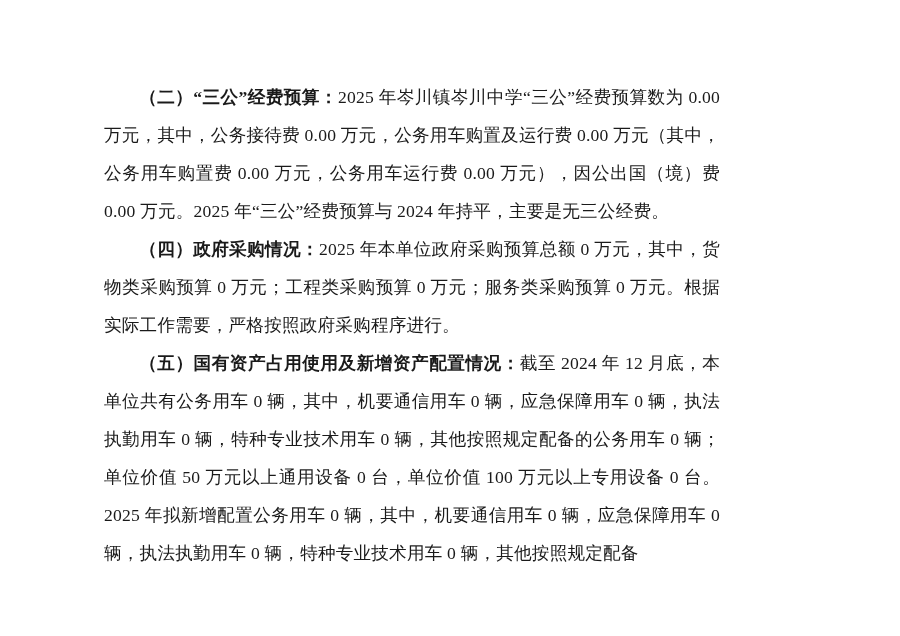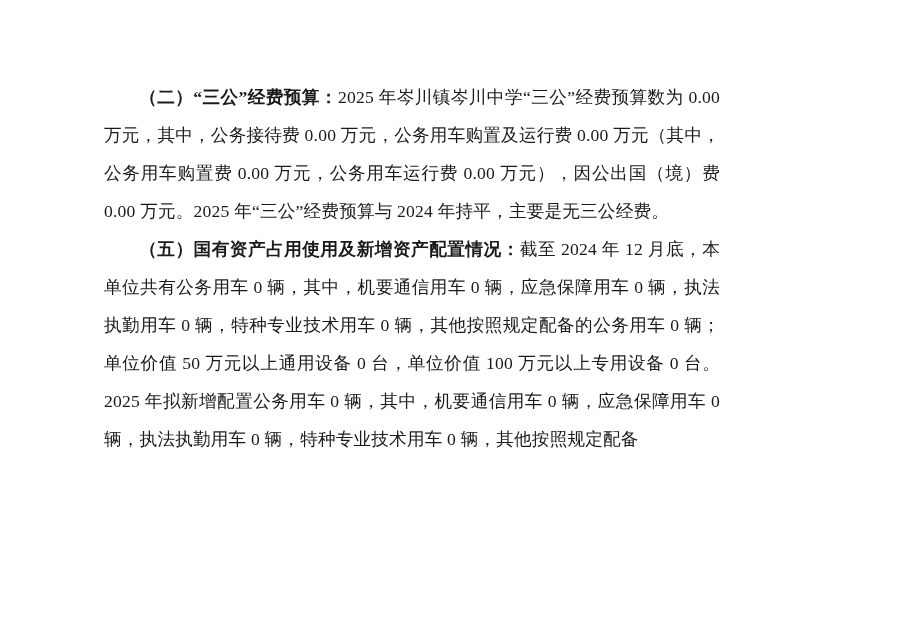--- a/index.html
+++ b/index.html
@@ -47,19 +47,22 @@
 <body>
 
 <div class="page">
   <div class="doc-body">
 
     <p class="para">
       <span class="lead">（二）“三公”经费预算：</span><span class="txt">2025 年岑川镇岑川中学“三公”经费预算数为 0.00 万元，其中，公务接待费 0.00 万元，公务用车购置及运行费 0.00 万元（其中，公务用车购置费 0.00 万元，公务用车运行费 0.00 万元），因公出国（境）费 0.00 万元。2025 年“三公”经费预算与 2024 年持平，主要是无三公经费。</span>
     </p>
 
 
+    <p class="para">
+      <span class="lead">（四）政府采购情况：</span><span class="txt">2025 年本单位政府采购预算总额 0 万元，其中，货物类采购预算 0 万元；工程类采购预算 0 万元；服务类采购预算 0 万元。根据实际工作需要，严格按照政府采购程序进行。</span>
+    </p>
 
     <p class="para">
       <span class="lead">（五）国有资产占用使用及新增资产配置情况：</span><span class="txt">截至 2024 年 12 月底，本单位共有公务用车 0 辆，其中，机要通信用车 0 辆，应急保障用车 0 辆，执法执勤用车 0 辆，特种专业技术用车 0 辆，其他按照规定配备的公务用车 0 辆；单位价值 50 万元以上通用设备 0 台，单位价值 100 万元以上专用设备 0 台。2025 年拟新增配置公务用车 0 辆，其中，机要通信用车 0 辆，应急保障用车 0 辆，执法执勤用车 0 辆，特种专业技术用车 0 辆，其他按照规定配备</span>
     </p>
 
   </div>
 </div>
 
 </body></html>

